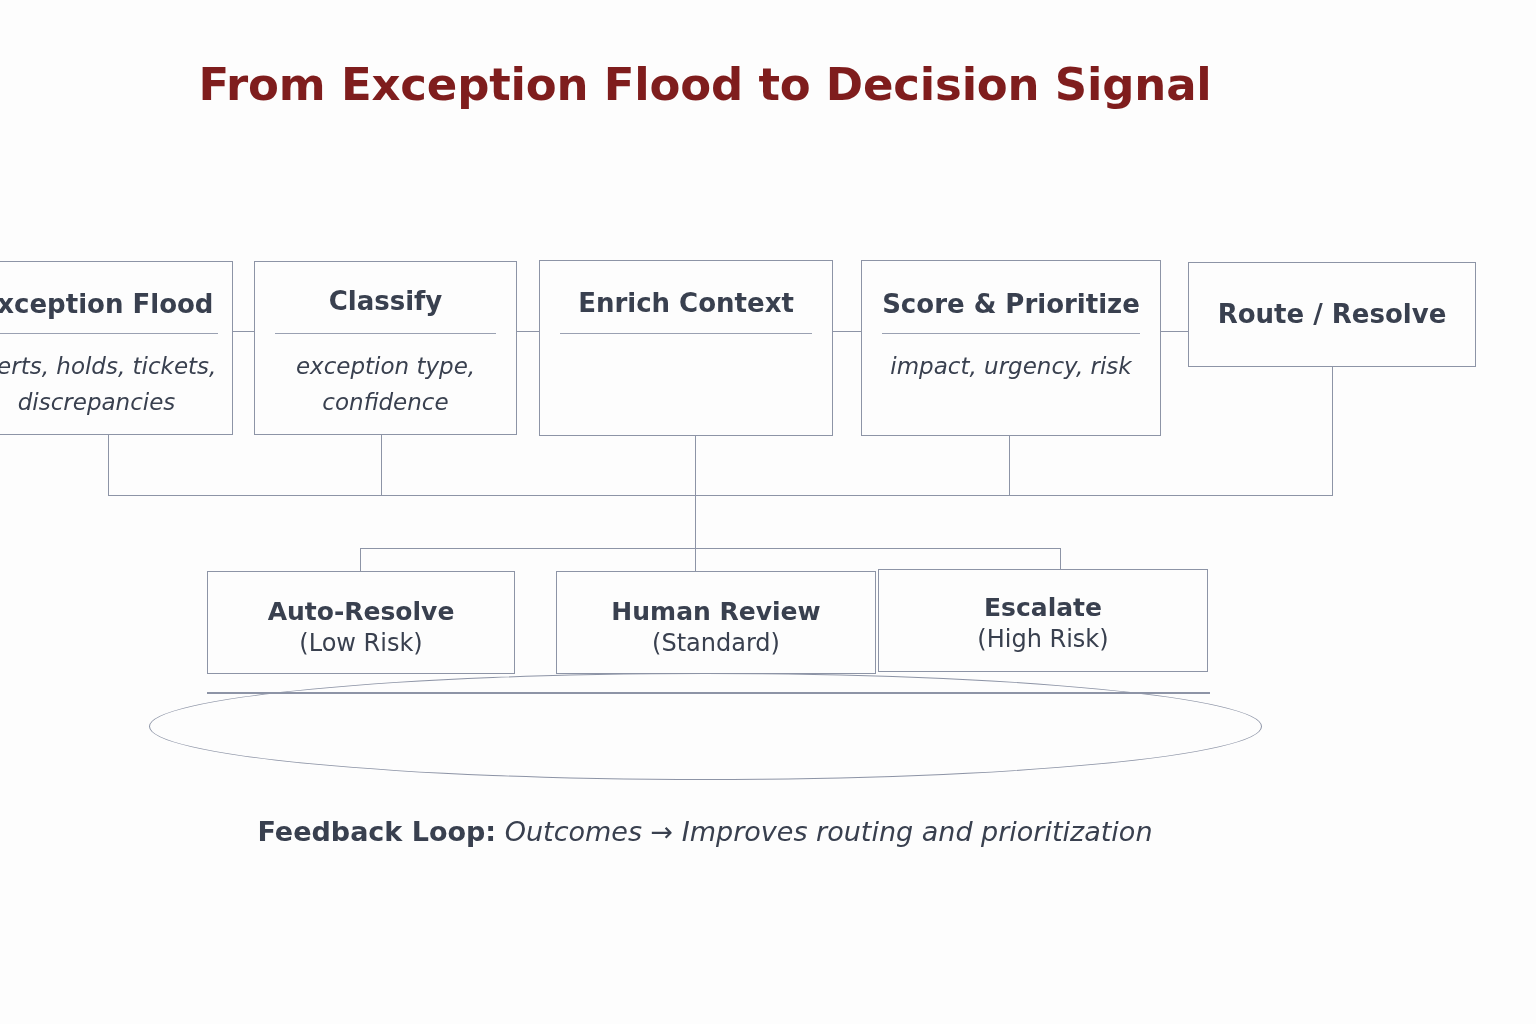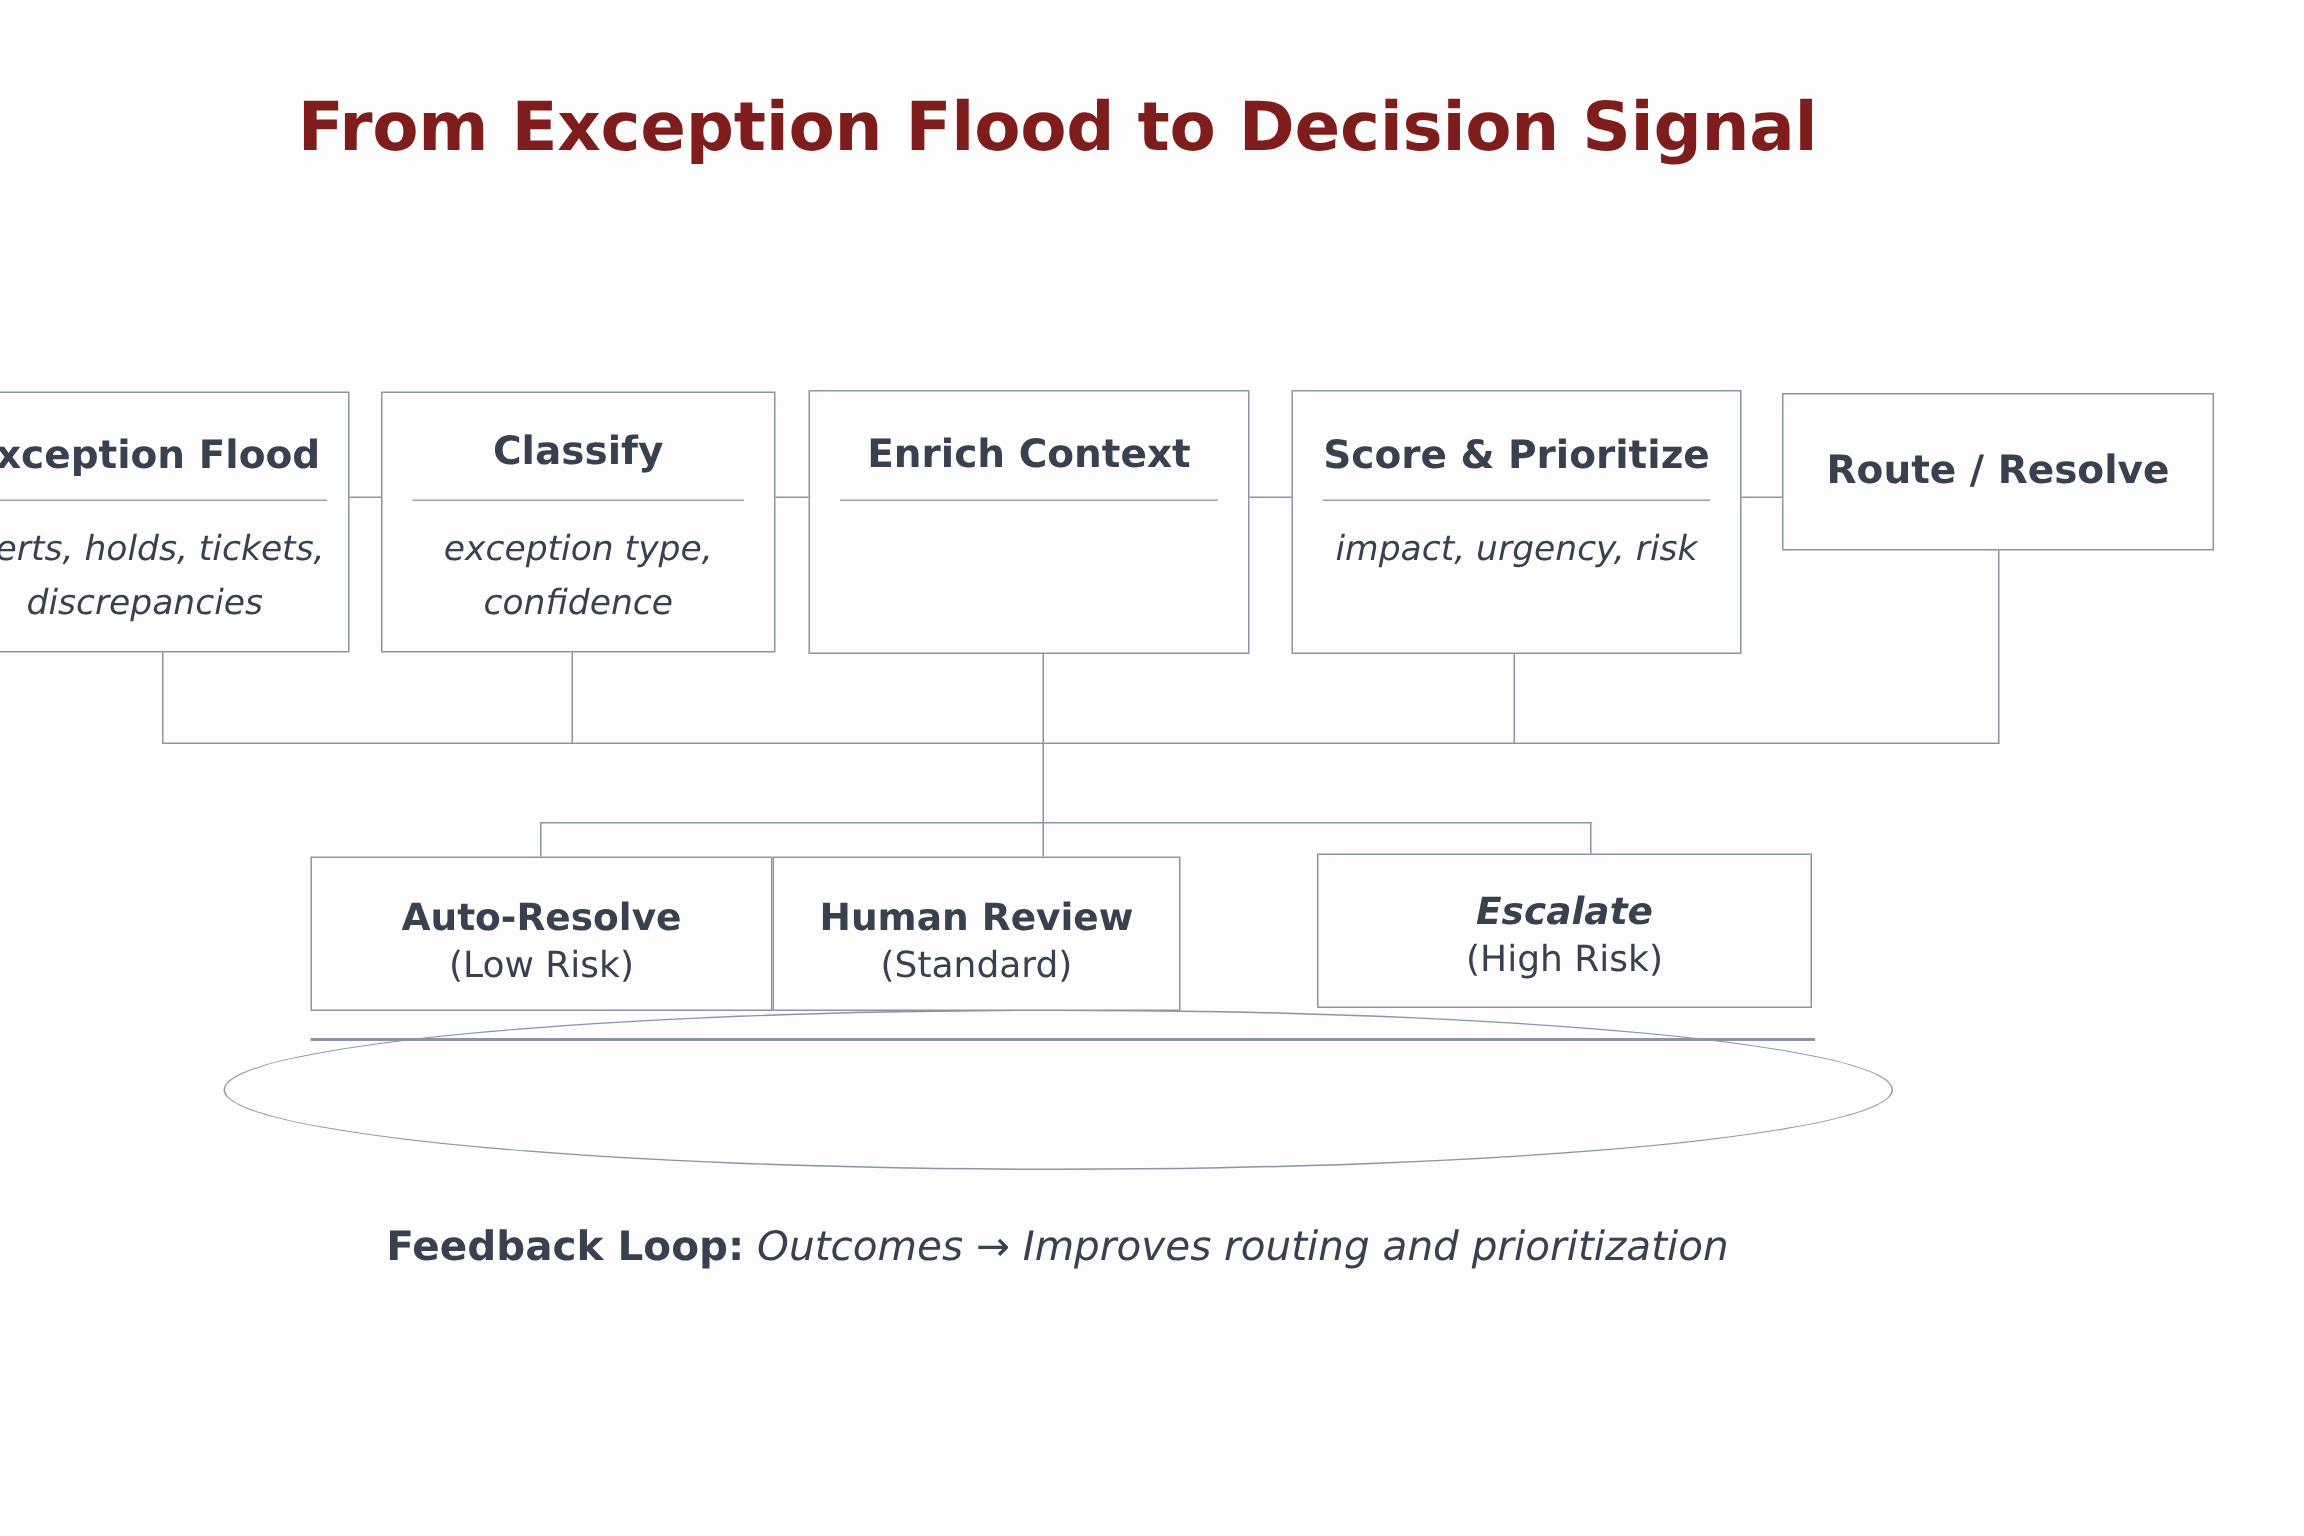--- a/index.html
+++ b/index.html
@@ -117,23 +117,23 @@
     left: 0;
     top: 57px;
     width: 100%;
     text-align: center;
     font-size: 24px;
     font-weight: normal;
     color: #39404f;
     white-space: nowrap;
   }
   #box-auto     { left: 207px; top: 571px; width: 308px; height: 103px; }
-  #box-human    { left: 515px; top: 571px; width: 272px; height: 103px; }
+  #box-human    { left: 556px; top: 571px; width: 320px; height: 103px; }
   #box-escalate { left: 878px; top: 569px; width: 330px; height: 103px; }
-  #box-escalate .outcome-title { top: 23px; font-style: italic; }
+  #box-escalate .outcome-title { top: 23px; }
   #box-escalate .outcome-sub   { top: 55px; }
 
   
   .line-h {
     position: absolute;
     height: 0;
     border-top: 1.6px solid #8d94a6;
     z-index: 1;
   }
   .line-v {

